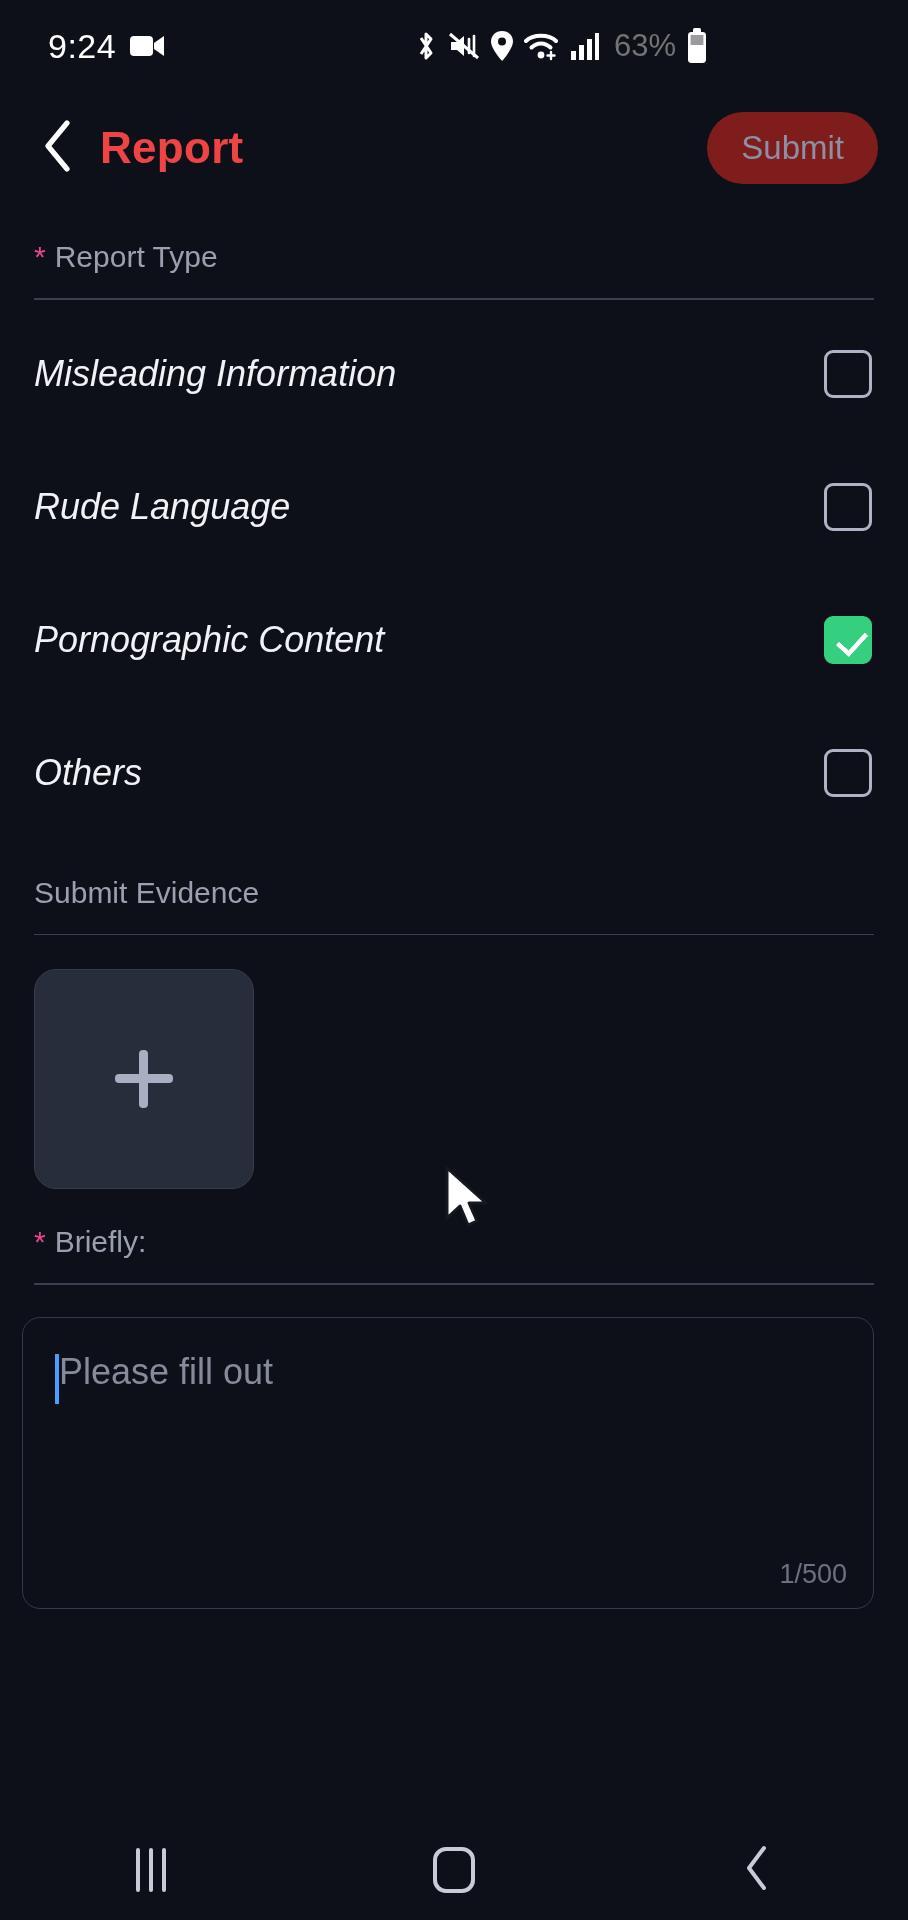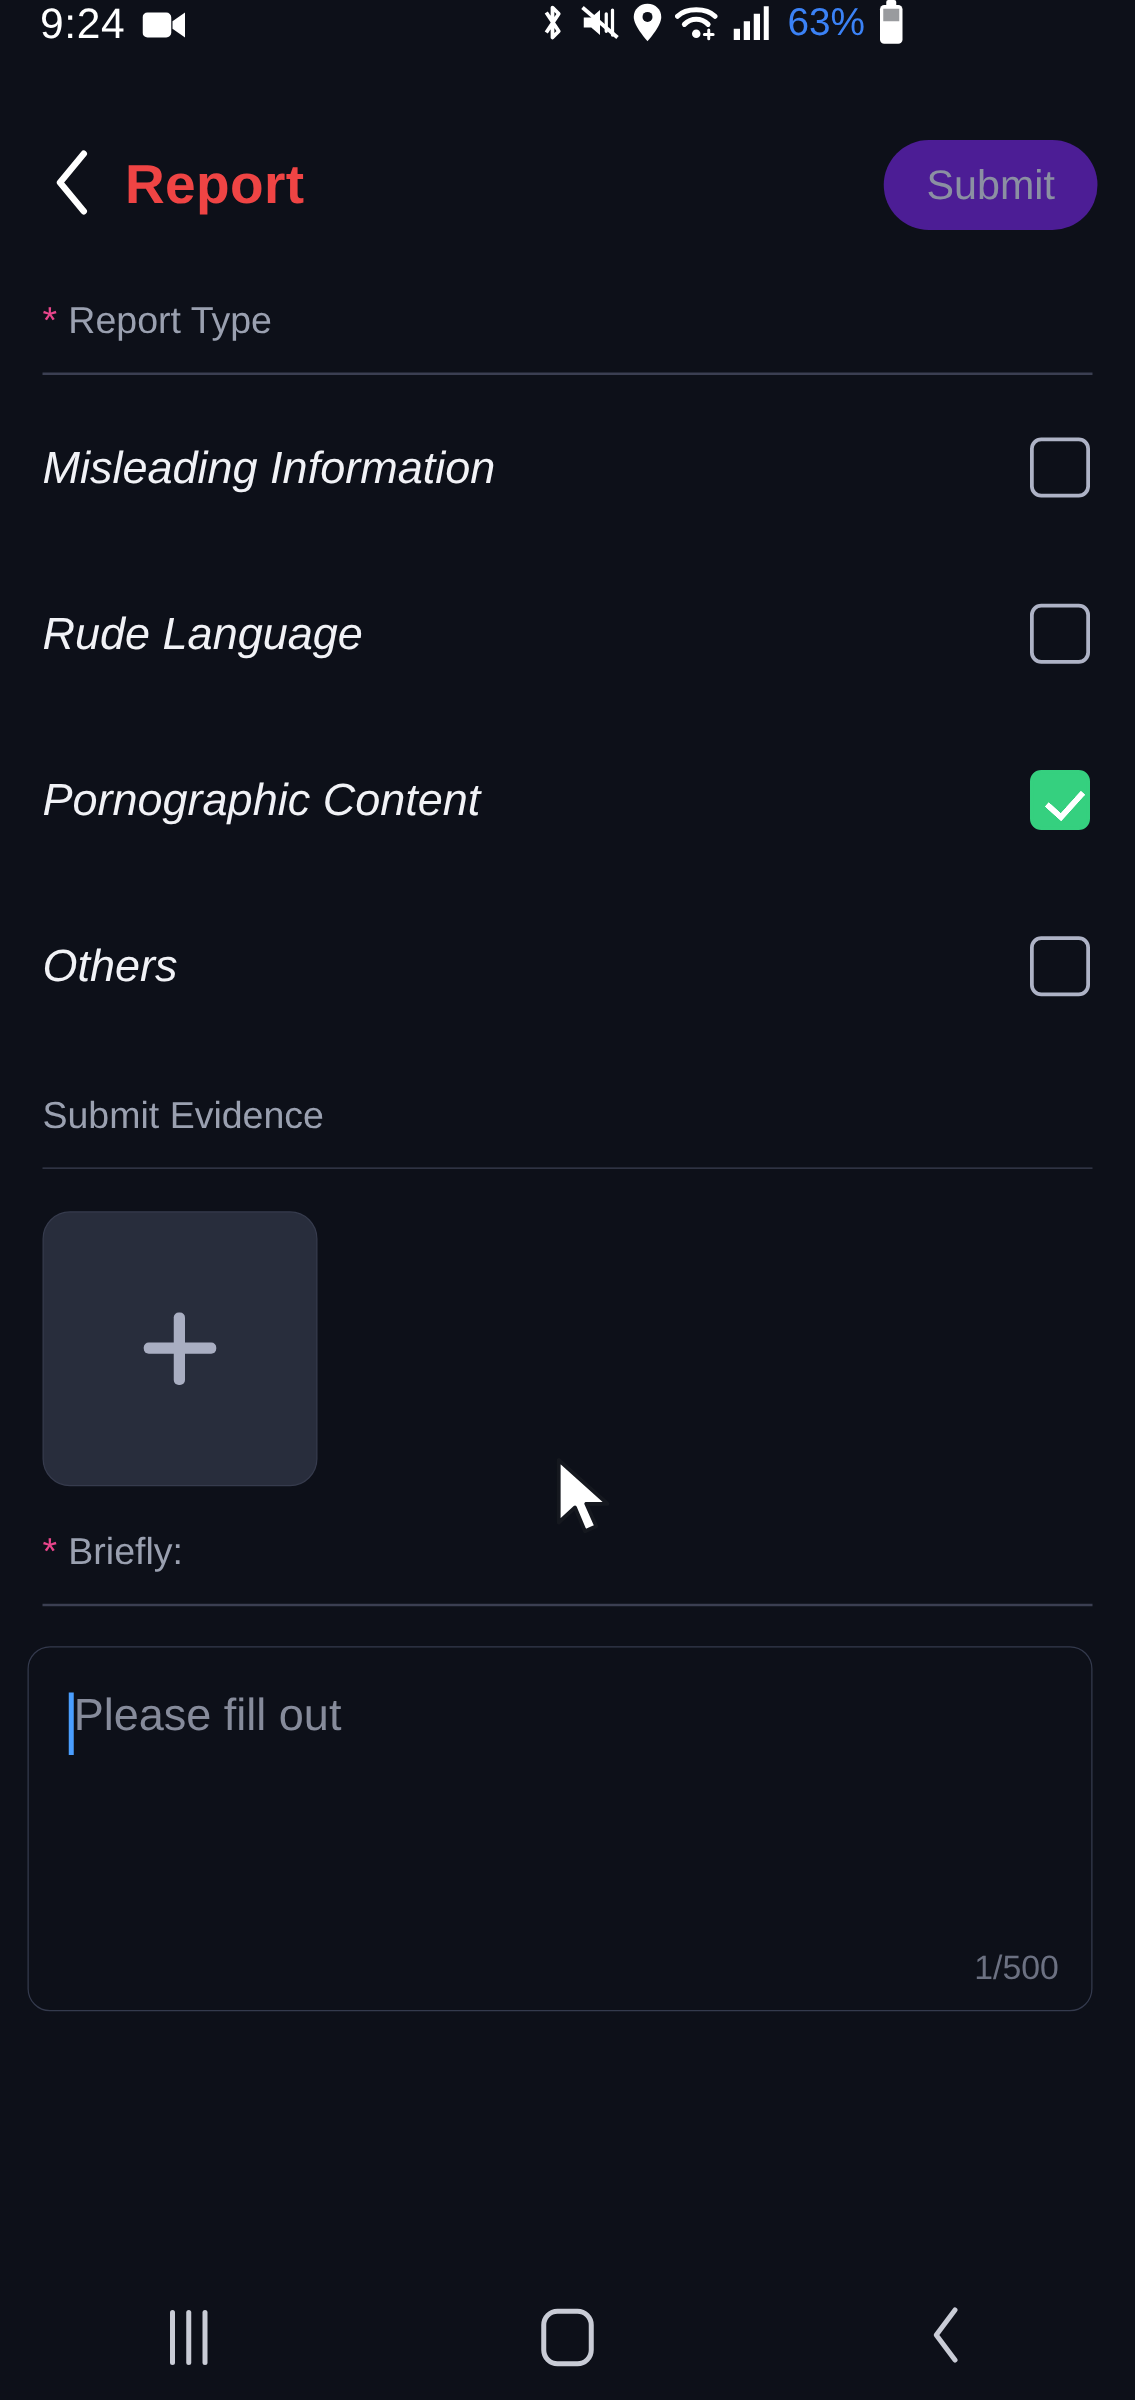--- a/index.html
+++ b/index.html
@@ -12,45 +12,45 @@
   .phone {
     position:relative;
     width:908px; height:1920px;
     background:#0d1019;
     color:#e8eaf0;
   }
 
   
   .statusbar {
     position:absolute; top:0; left:0; width:764px; height:92px;
-    display:flex; align-items:flex-start; justify-content:space-between;
-    padding:0 32px;
+    display:flex; align-items:center; justify-content:space-between;
+    padding:0 48px;
   }
   .sb-left { display:flex; align-items:center; gap:14px; }
   .sb-time { font-size:34px; font-weight:500; color:#ffffff; letter-spacing:0.5px; }
   .sb-right { display:flex; align-items:center; gap:10px; margin-right:8px;}
-  .sb-batt-text { font-size:31px; font-weight:500; color:#3b82f6; margin-left:4px;}
+  .sb-batt-text { font-size:31px; font-weight:500; color:#737373; margin-left:4px;}
   .ico { display:block; }
 
   
   .header {
     position:absolute; top:92px; left:0; width:908px; height:112px;
     display:flex; align-items:center; padding:0 30px;
   }
   .back-btn {
     width:56px; height:56px; display:flex; align-items:center; justify-content:center;
     cursor:pointer;
   }
   .page-title {
     font-size:44px; font-weight:600; color:#ef4444;
     margin-left:14px; letter-spacing:0.3px;
   }
   .submit-btn {
     margin-left:auto;
-    background:#4c1d95;
+    background:#7f1d1d;
     color:#8b90a2;
     border:none;
     border-radius:46px;
     padding:0 34px;
     height:72px;
     font-size:33px;
     font-family:"Liberation Sans", sans-serif;
     display:flex; align-items:center; justify-content:center;
     cursor:pointer;
   }

